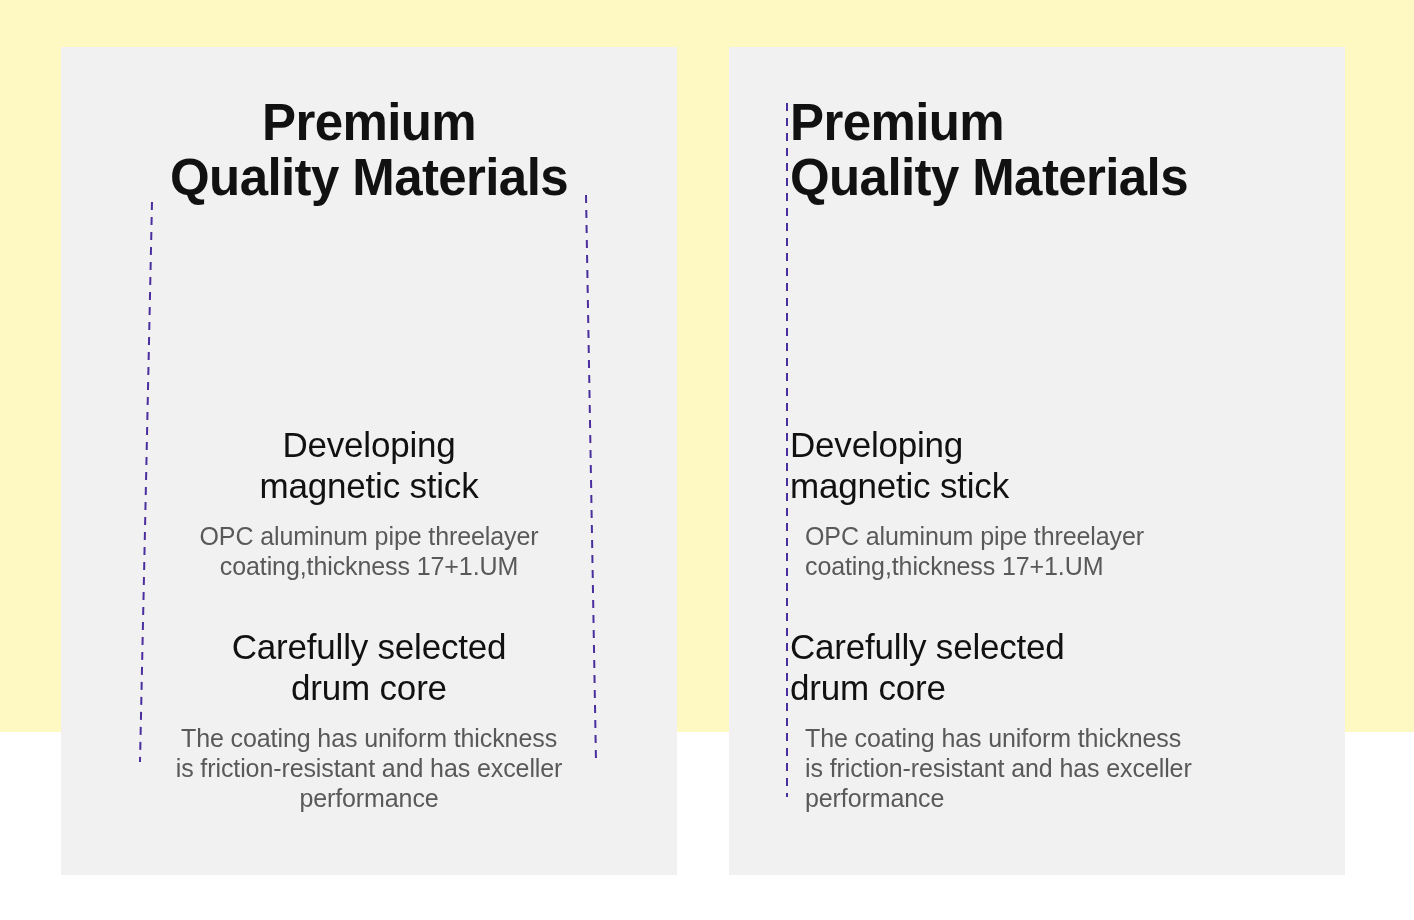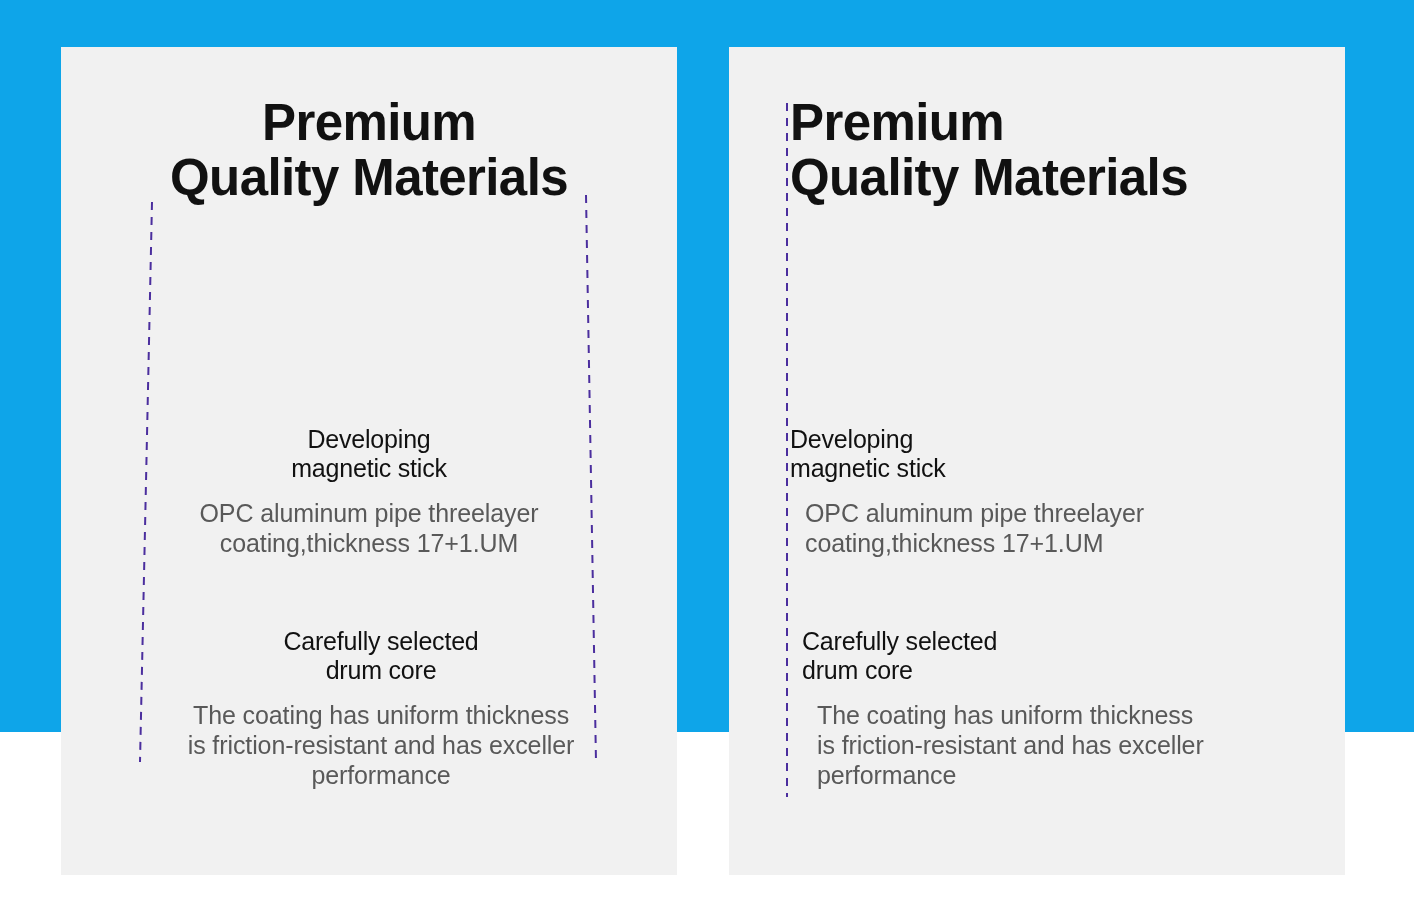--- a/index.html
+++ b/index.html
@@ -13,21 +13,21 @@
     height: 920px;
     overflow: hidden;
     font-family: "Liberation Sans", "DejaVu Sans", sans-serif;
     -webkit-font-smoothing: antialiased;
   }
 
   .stage {
     position: relative;
     width: 1414px;
     height: 732px;
-    background: #0ea5e9;
+    background: #fef9c3;
   }
 
   
   .panel {
     position: absolute;
     top: 47px;
     height: 828px;
     background: #f1f1f1;
     overflow: visible;
   }
@@ -67,24 +67,24 @@
     color: #111111;
     margin: 0;
     white-space: pre-line;
   }
 
   .feature {
     position: absolute;
     width: 100%;
   }
   #feature-1-left, #feature-1-right { top: 378px; }
-  #feature-2-left, #feature-2-right { top: 580px; padding-left: 12px; }
+  #feature-2-left, #feature-2-right { top: 580px; }
 
   .feature-title {
-    font-size: 25px;
+    font-size: 35px;
     font-weight: 400;
     line-height: 1.16;
     letter-spacing: -0.2px;
     color: #111111;
     margin: 0 0 8px 0;
     white-space: pre-line;
   }
   .feature-desc {
     font-size: 25px;
     font-weight: 400;

